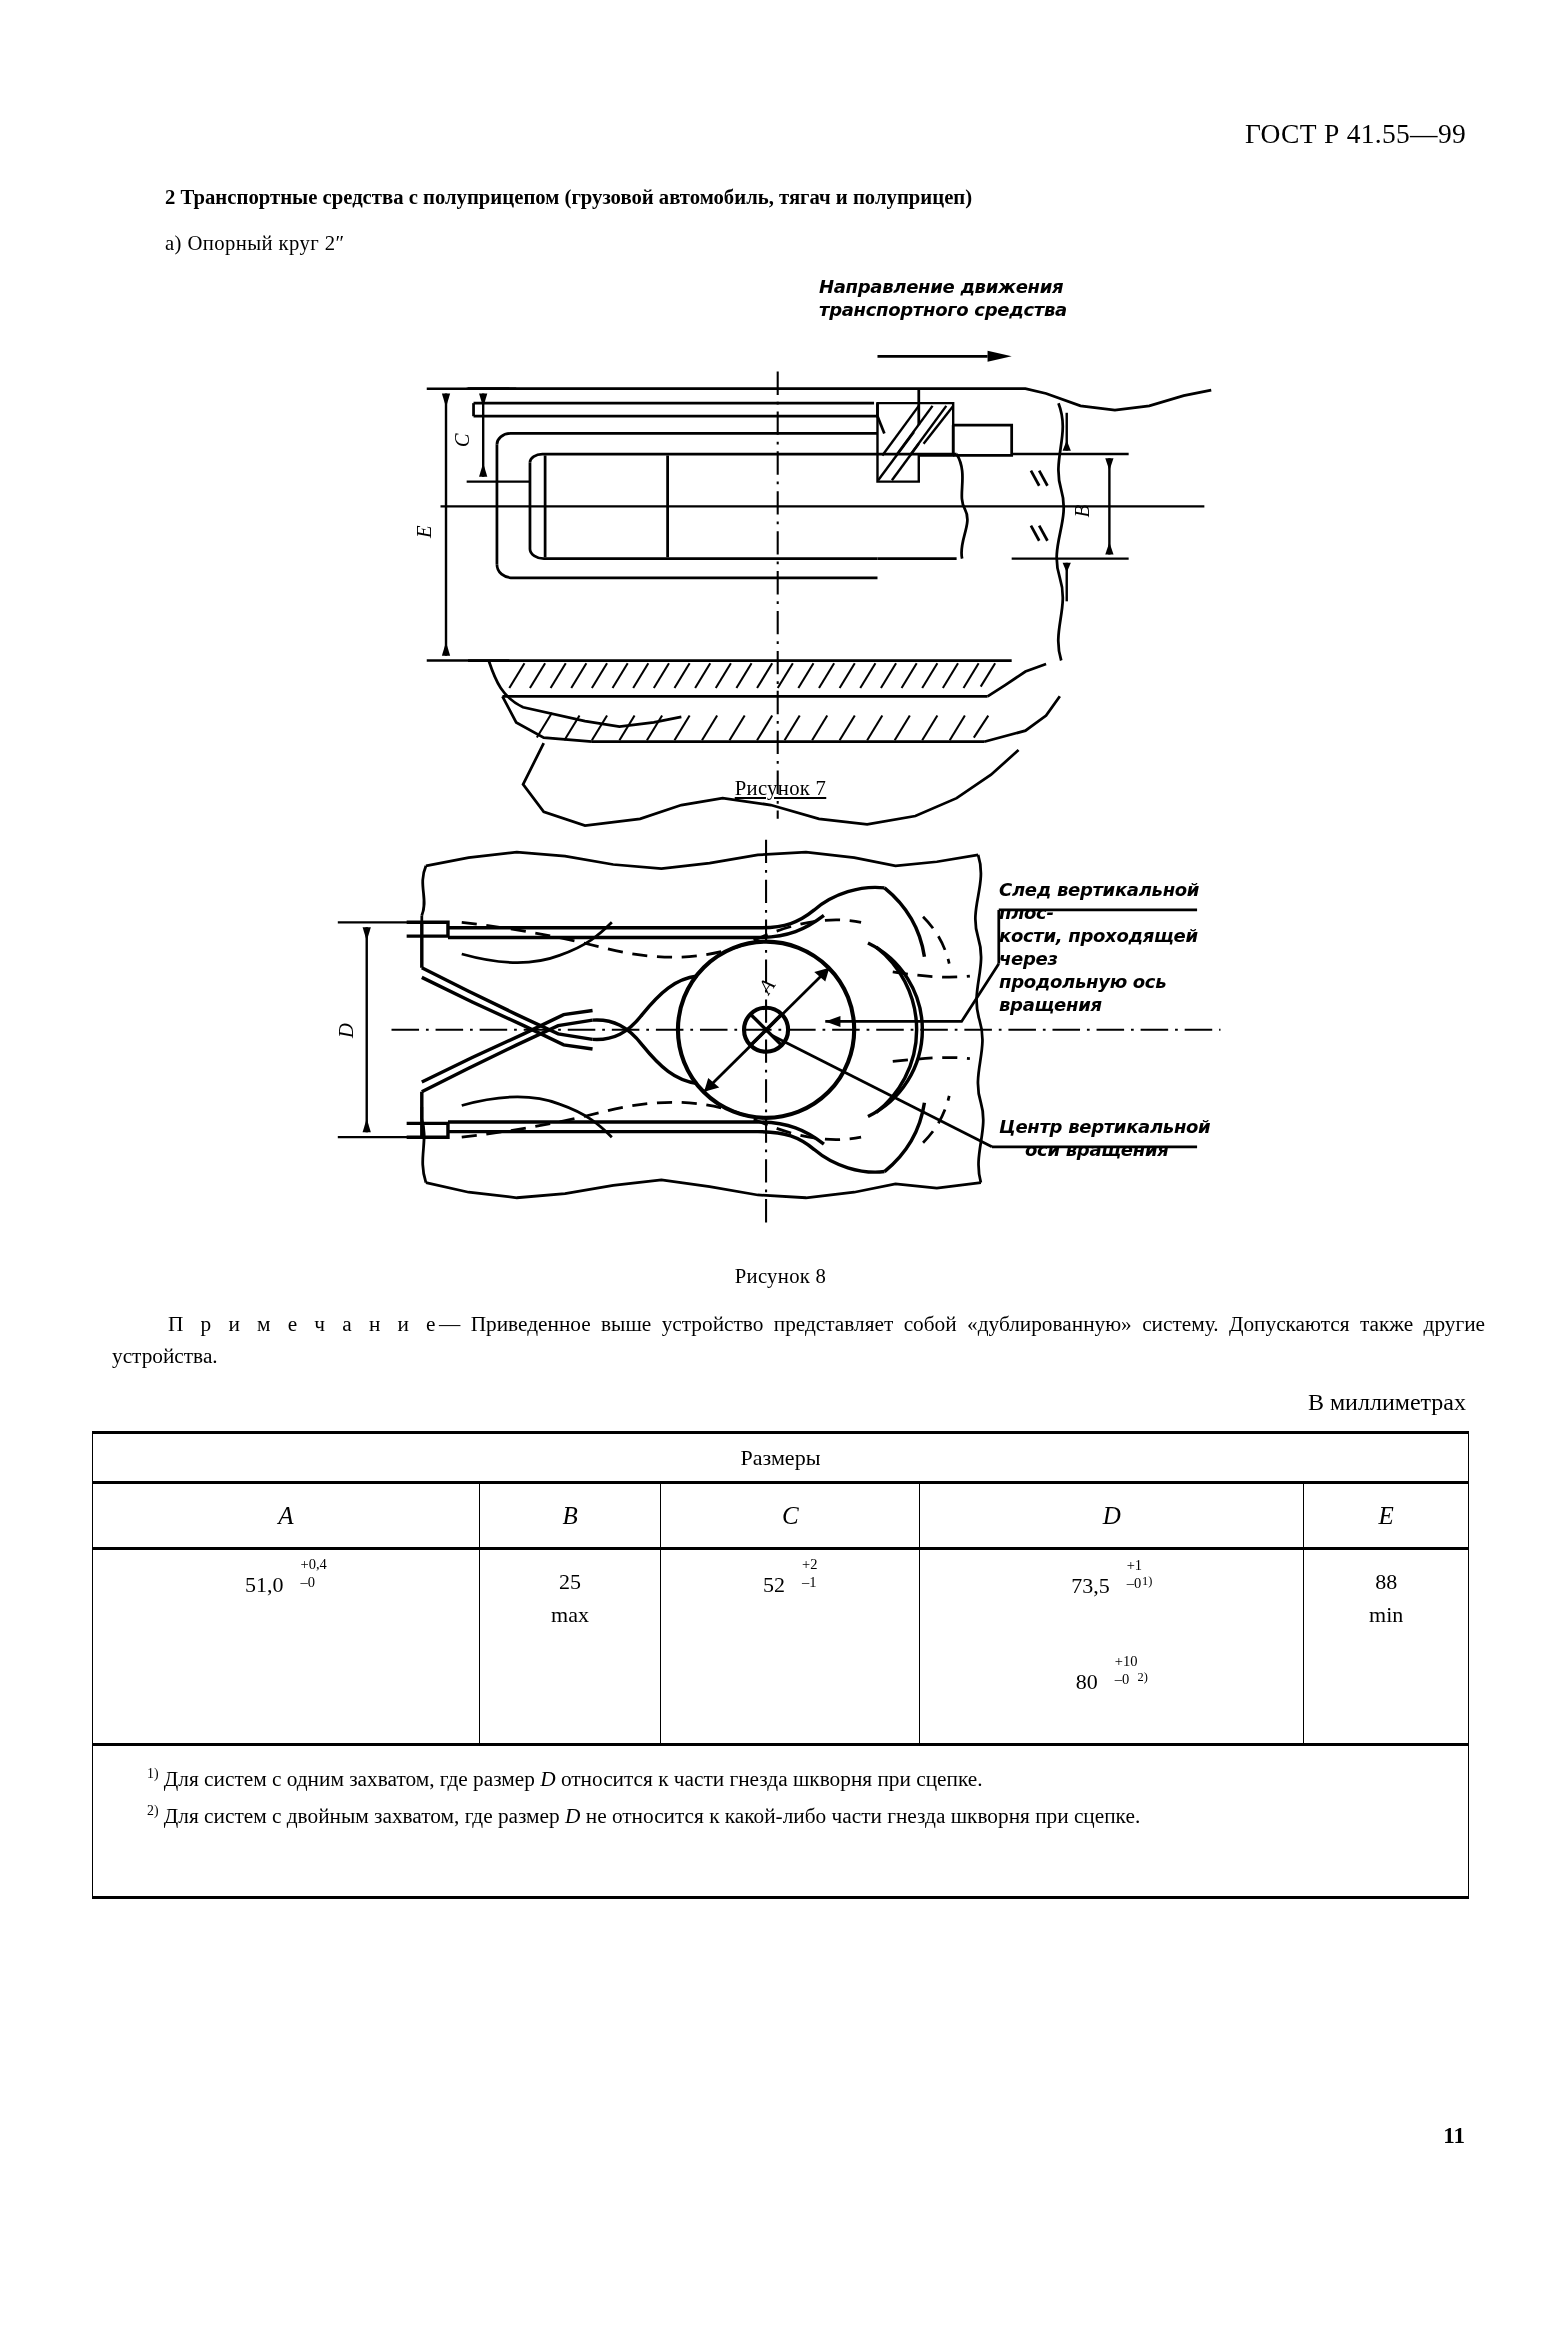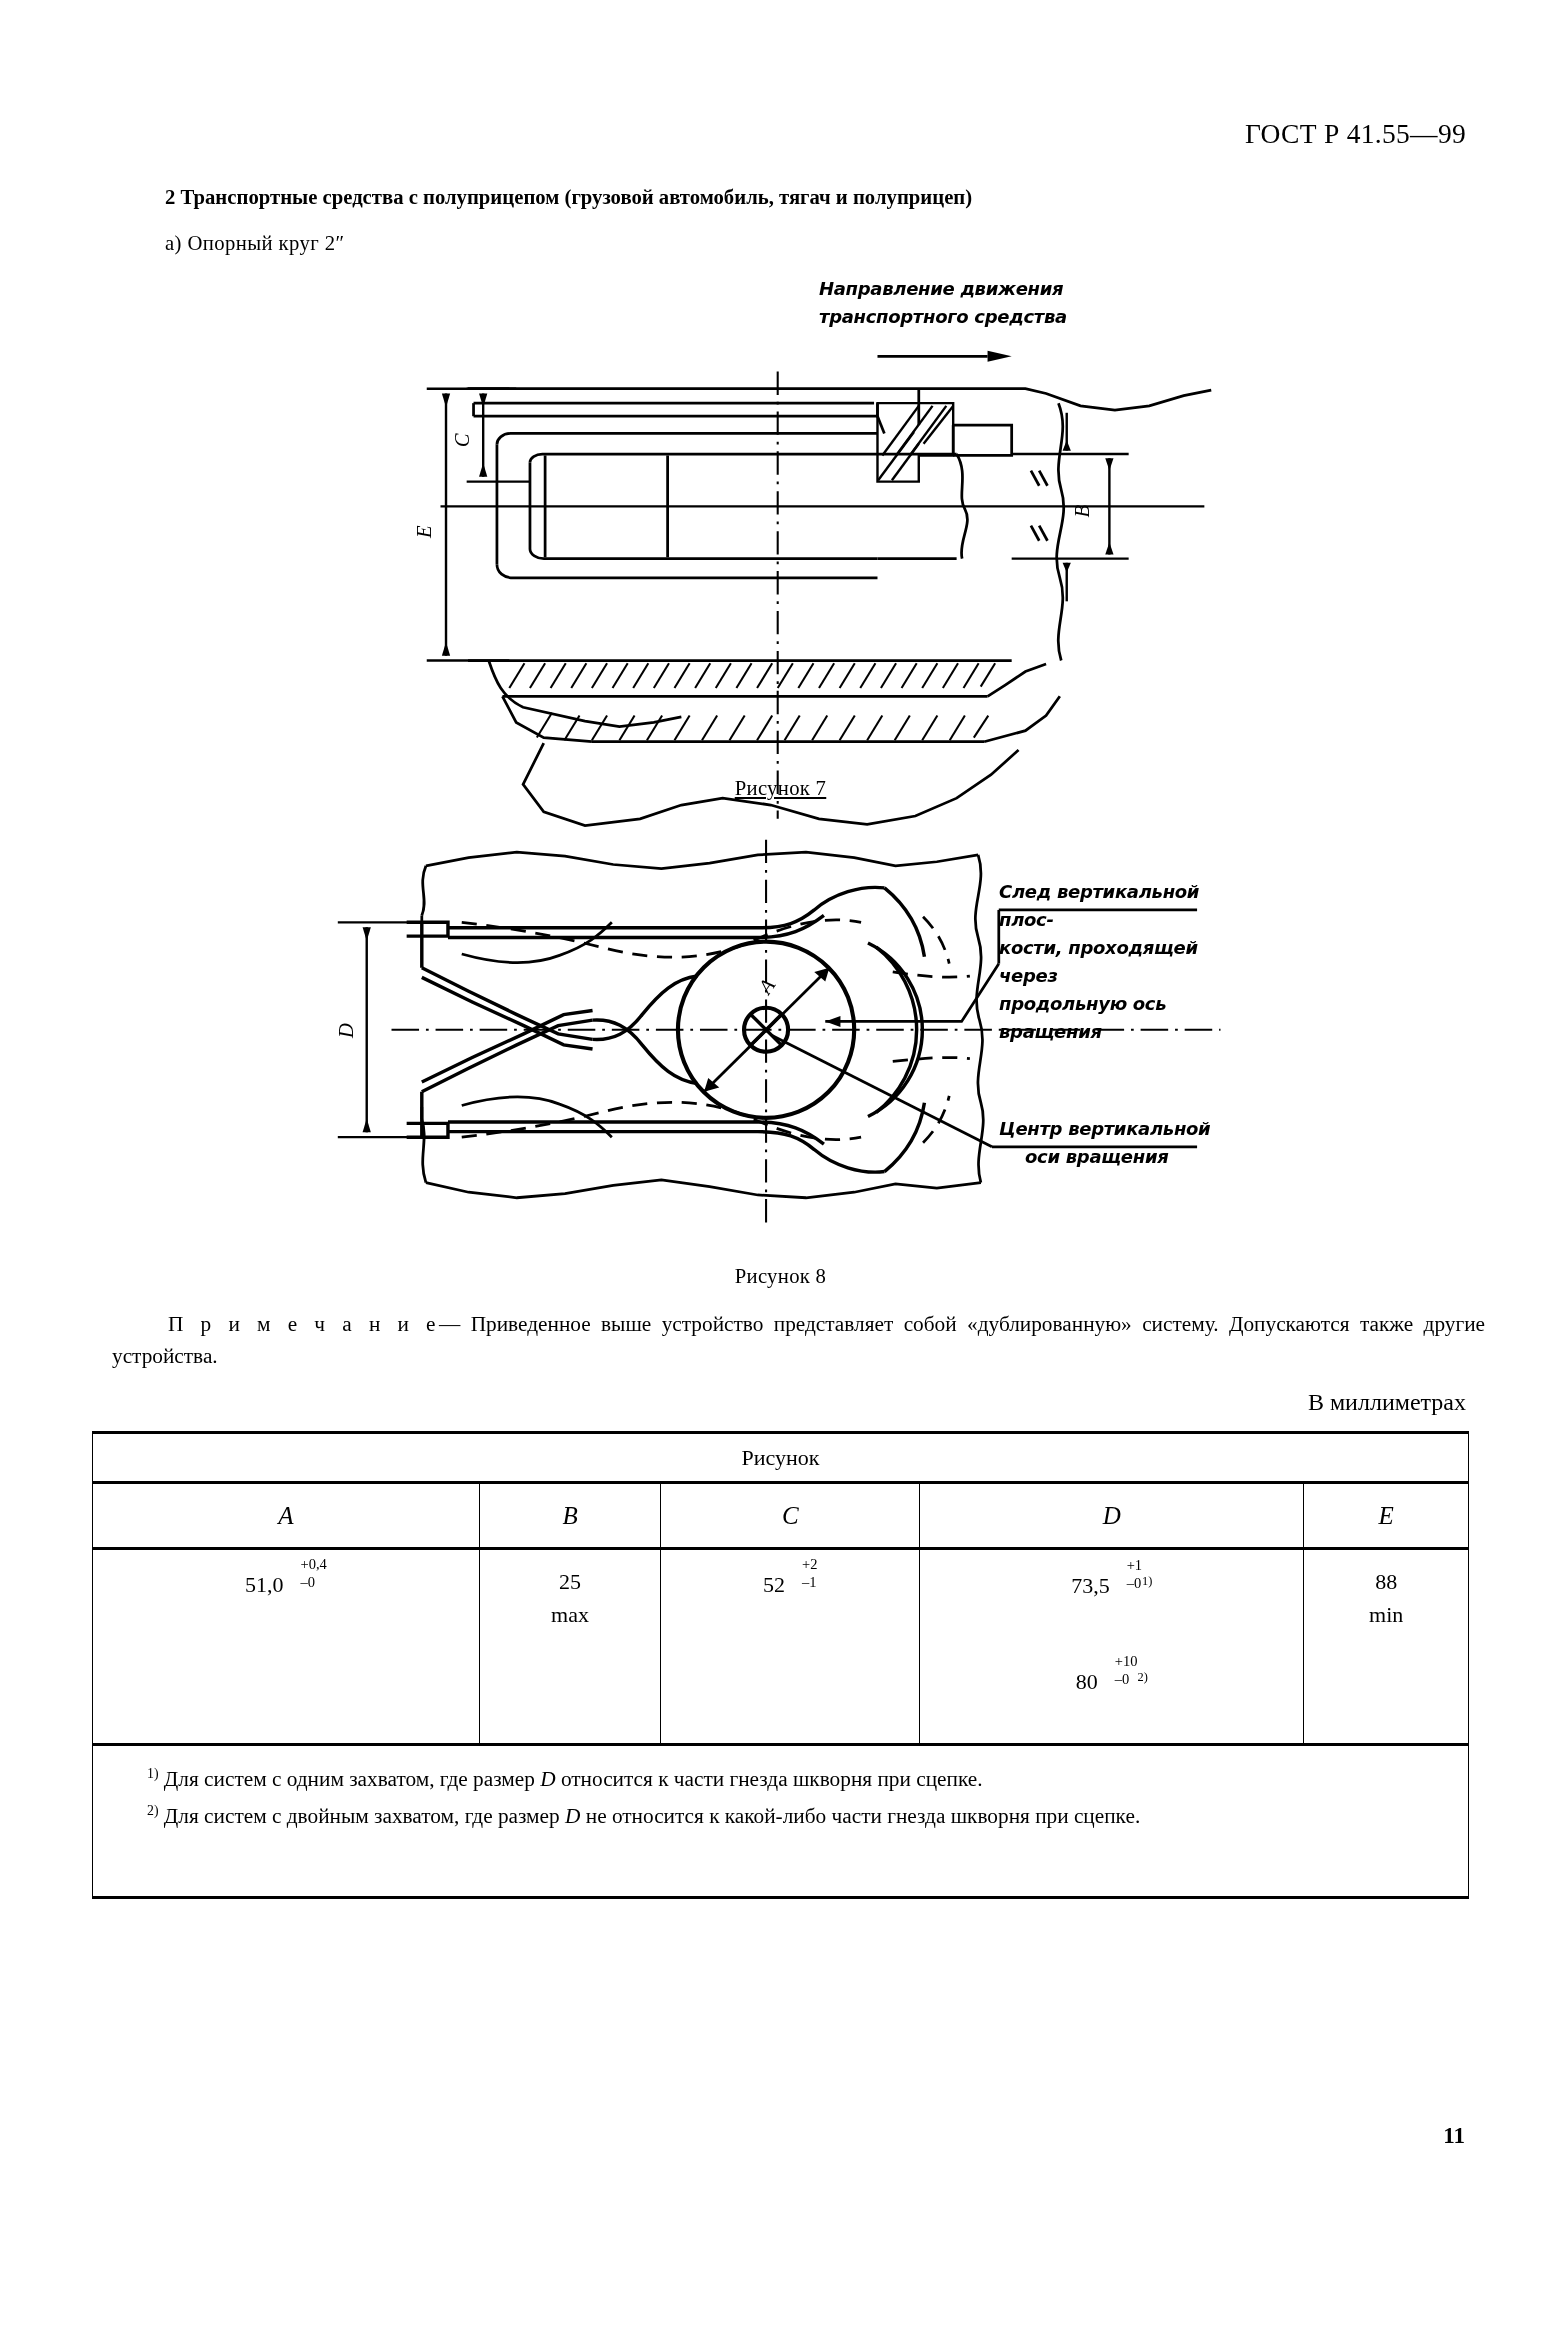--- a/index.html
+++ b/index.html
@@ -167,21 +167,21 @@
     font-weight: bold;
   }
 
   
   .draw-note {
     position: absolute;
     font-family: "DejaVu Sans", sans-serif;
     font-style: italic;
     font-weight: bold;
     font-size: 18px;
-    line-height: 28px;
+    line-height: 23px;
     letter-spacing: -0.3px;
     white-space: pre-line;
   }
   .dn-direction { top: 0px; left: 523px; }
   .dn-trace { top: 0px; left: 0px; }
   .dn-center { top: 0px; left: 0px; }
 
   svg { display: block; overflow: visible; }
   .ln { stroke: #000; fill: none; }
 </style>
@@ -473,21 +473,21 @@
 
   <div class="note">
     <span class="indent"></span><span class="lead">П р и м е ч а н и е</span><span>—</span> <span>Приведенное выше устройство представляет собой «дублированную» систему. Допускаются также другие устройства.</span>
   </div>
 
   <div class="units-label">В миллиметрах</div>
 
   <table class="tbl">
     <tbody>
       <tr class="row-title">
-        <td colspan="5" class="thick-top">Рисунок</td>
+        <td colspan="5" class="thick-top">Размеры</td>
       </tr>
 
       <tr class="row-head">
         <td>A</td>
         <td>B</td>
         <td>C</td>
         <td>D</td>
         <td>E</td>
       </tr>
 

